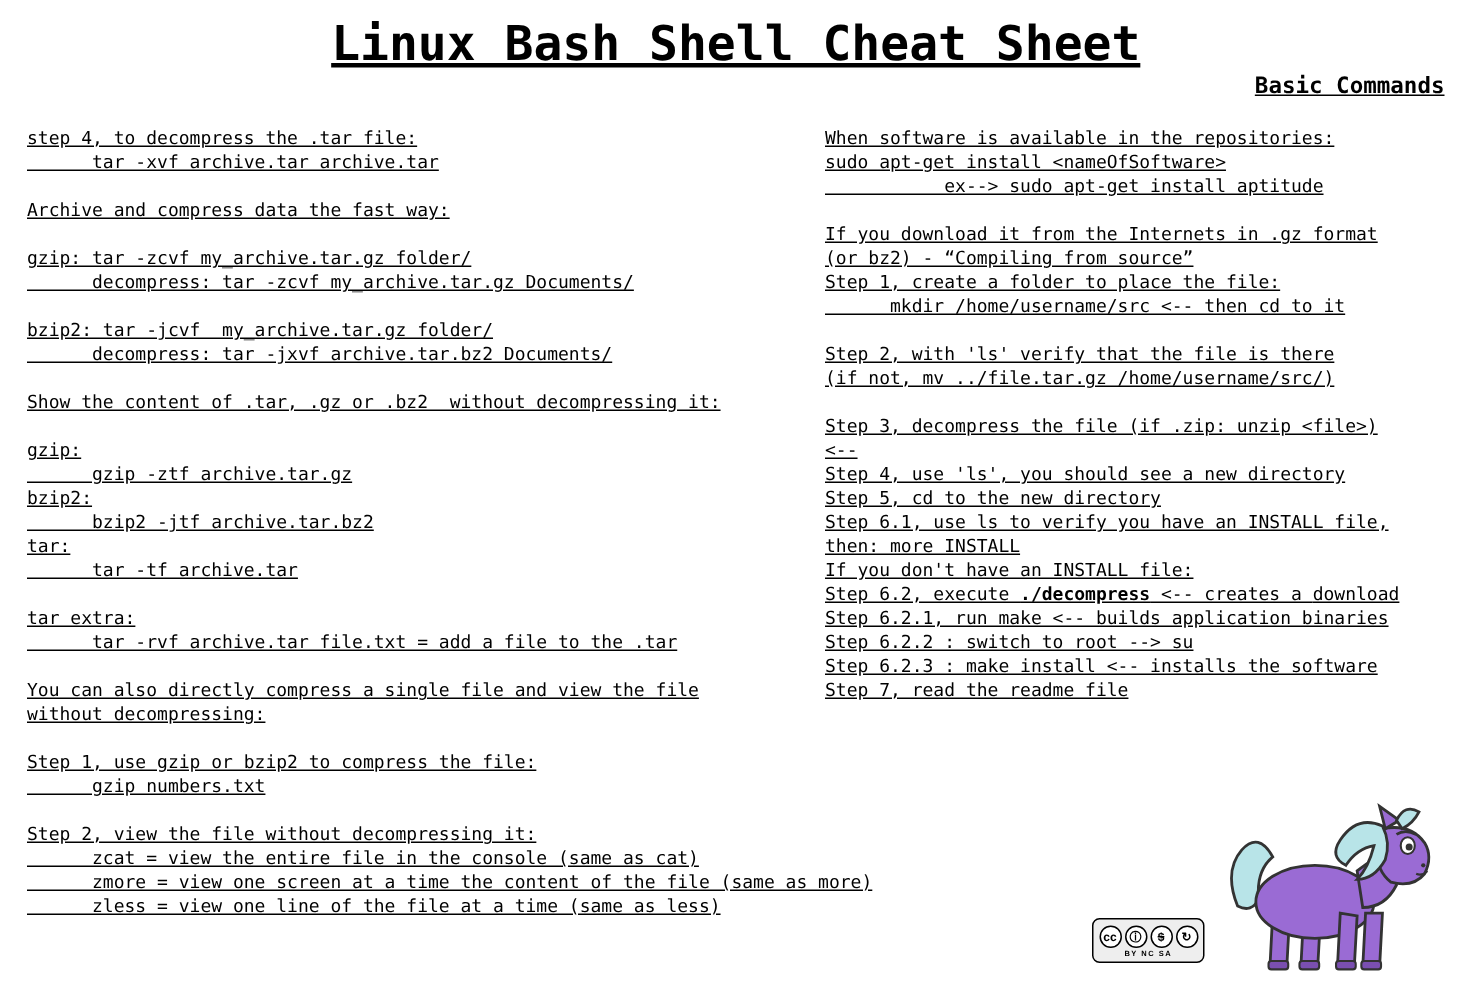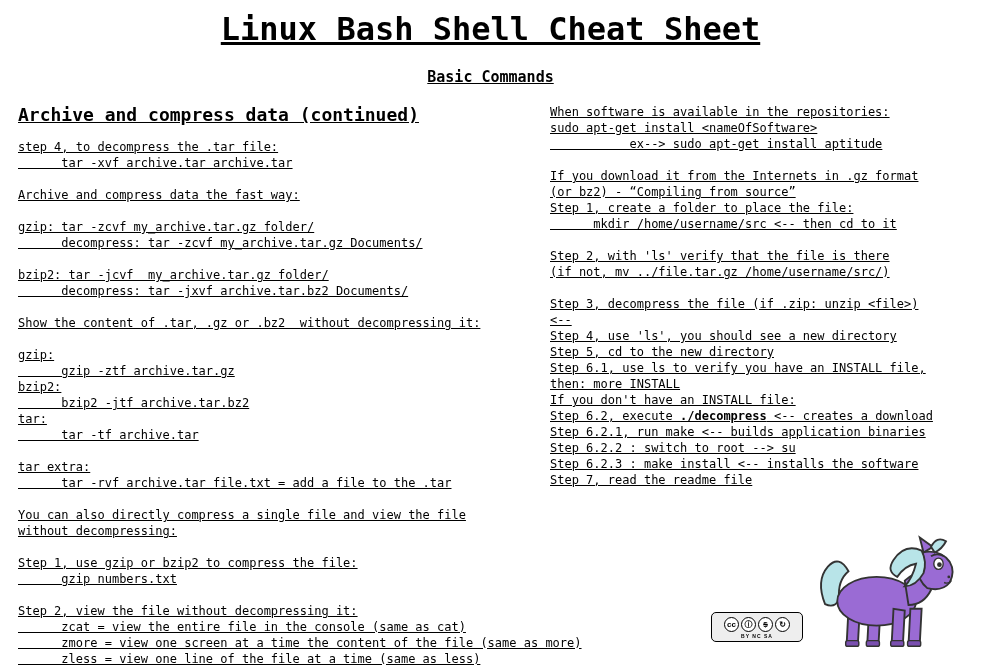--- a/index.html
+++ b/index.html
@@ -18,24 +18,24 @@
     padding: 8px 18px 0 18px;
     text-decoration: underline;
   }
   .title {
     text-align: center;
     font-size: 32px;
     font-weight: bold;
     margin-top: 2px;
   }
   .subtitle {
-    text-align: center;
+    text-align: right;
     font-size: 15px;
     font-weight: bold;
-    margin-top: 20px;
+    margin-top: 0;
     margin-bottom: 18px;
   }
   .cols {
     display: flex;
     gap: 22px;
   }
   .col-left {
     width: 510px;
   }
   .col-right {
@@ -54,21 +54,21 @@
   .pony {
     position: absolute;
     right: 20px;
     bottom: 12px;
     width: 150px;
   }
   .cc-badge {
     position: absolute;
     right: 178px;
     bottom: 26px;
-    width: 92px;
+    width: 75px;
     height: 30px;
     border: 1px solid #000;
     border-radius: 5px;
     background: #eee;
     display: flex;
     flex-direction: column;
     align-items: center;
     justify-content: center;
     font-family: sans-serif;
   }
@@ -99,21 +99,20 @@
 </style>
 </head>
 <body>
 
 <div class="page">
   <div class="title">Linux Bash Shell Cheat Sheet</div>
   <div class="subtitle">Basic Commands</div>
 
   <div class="cols">
     <div class="col-left">
-      <div class="section-heading">Archive and compress data (continued)</div>
       <div class="body-text">step 4, to decompress the .tar file:
       tar -xvf archive.tar archive.tar
 
 Archive and compress data the fast way:
 
 gzip: tar -zcvf my_archive.tar.gz folder/
       decompress: tar -zcvf my_archive.tar.gz Documents/
 
 bzip2: tar -jcvf  my_archive.tar.gz folder/
       decompress: tar -jxvf archive.tar.bz2 Documents/

